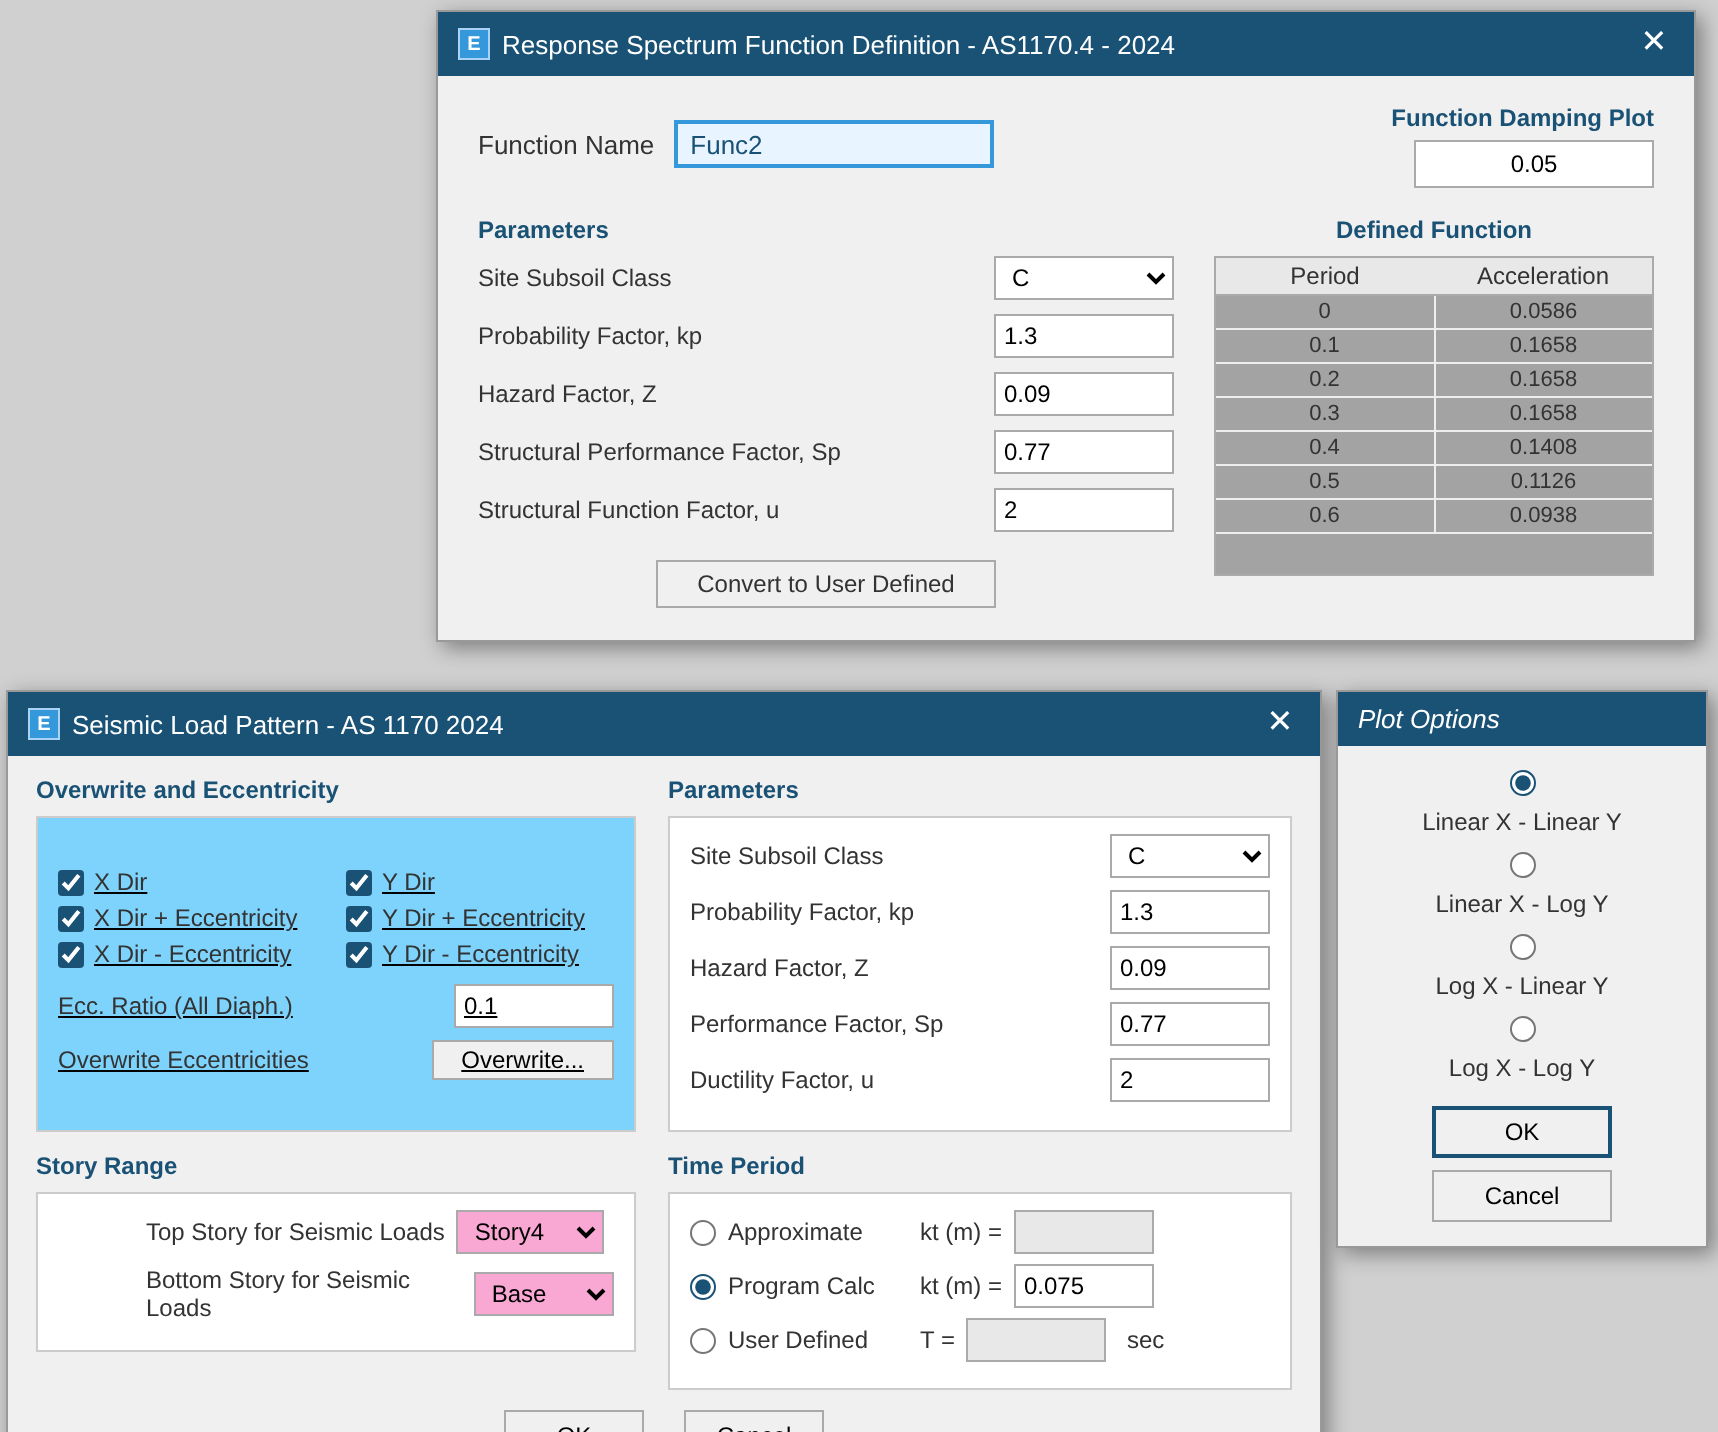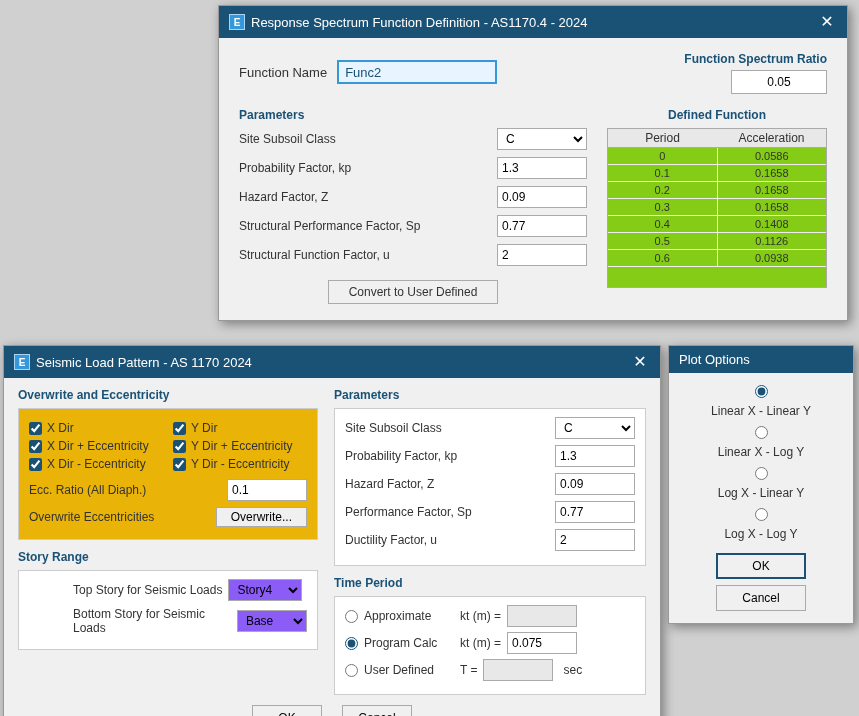--- a/index.html
+++ b/index.html
@@ -109,21 +109,21 @@
     .fdr-box {
       text-align: right;
     }
     .fdr-label {
       color: #1a5276;
       font-weight: 600;
       font-size: 12px;
       margin-bottom: 4px;
     }
     .fdr-input {
-      width: 96px;
+      width: 120px;
       height: 24px;
       border: 1px solid #aaa;
       background: white;
       padding: 2px 6px;
       font-size: 12px;
       text-align: center;
     }
 
     .rsp-main {
       display: flex;
@@ -182,21 +182,21 @@
     
     .df-label {
       color: #1a5276;
       font-weight: 600;
       font-size: 12px;
       text-align: center;
       margin-bottom: 6px;
     }
     .df-table-wrap {
       border: 1px solid #aaa;
-      background: #84cc16;
+      background: #a3a3a3;
       height: 160px;
       overflow-y: auto;
     }
     .df-header {
       display: flex;
       background: #e8e8e8;
       border-bottom: 1px solid #aaa;
       padding: 2px 0;
     }
     .df-header-cell {
@@ -240,23 +240,24 @@
       width: 300px;
     }
 
     .slp-right {
       flex: 1;
     }
 
     
     .dir-section {
       border: 1px solid #ccc;
-      padding: 12px 10px;
+      padding: 25px 10px;
       margin-bottom: 10px;
-      background: #eab308;
+      background: #7dd3fc;
+      text-decoration: underline;
     }
     .dir-grid {
       display: grid;
       grid-template-columns: 1fr 1fr;
       gap: 4px 10px;
     }
     .cb-row {
       display: flex;
       align-items: center;
       gap: 5px;
@@ -301,21 +302,21 @@
     .sr-row {
       display: flex;
       align-items: center;
       margin-bottom: 6px;
       gap: 6px;
     }
     .sr-label { font-size: 12px; color: #333; min-width: 140px; margin-left: 44px; }
     .sr-select {
       height: 22px;
       border: 1px solid #aaa;
-      background: #8b5cf6;
+      background: #f9a8d4;
       font-size: 12px;
       padding: 0 4px;
       width: 74px;
     }
 
     
     .params-section {
       border: 1px solid #ccc;
       padding: 8px 10px;
       background: white;
@@ -435,21 +436,21 @@
     <button class="close-btn">✕</button>
   </div>
 
   <div class="rsp-body">
     <div class="rsp-top-row">
       <div class="fn-row">
         <span class="fn-label">Function Name</span>
         <input class="fn-input" type="text" value="Func2" style="">
       </div>
       <div class="fdr-box">
-        <div class="fdr-label">Function Spectrum Ratio</div>
+        <div class="fdr-label">Function Damping Plot</div>
         <input class="fdr-input" type="text" value="0.05" style="">
       </div>
     </div>
 
     <div class="rsp-main">
       <div class="rsp-left">
         <div class="section-label">Parameters</div>
         <div class="param-table">
           <div class="param-row">
             <span class="param-lbl">Site Subsoil Class</span>
@@ -639,21 +640,21 @@
     </div>
 
     <div class="dlg-buttons">
       <button class="ok-btn">OK</button>
       <button class="ok-btn">Cancel</button>
     </div>
   </div>
 </div>
 
 <div class="dialog" id="dialog-plot">
-  <div class="dialog-titlebar" style="background:#1a5276;">
+  <div class="dialog-titlebar" style="background:#1a5276;font-style:italic;">
     <div class="title-left">
       <span>Plot Options</span>
     </div>
   </div>
   <div class="plot-body">
     <div class="plot-option-row">
       <input type="radio" class="plot-radio" name="plot-opt" checked="" style="">
       <span class="plot-lbl">Linear X - Linear Y</span>
     </div>
     <div class="plot-option-row">

